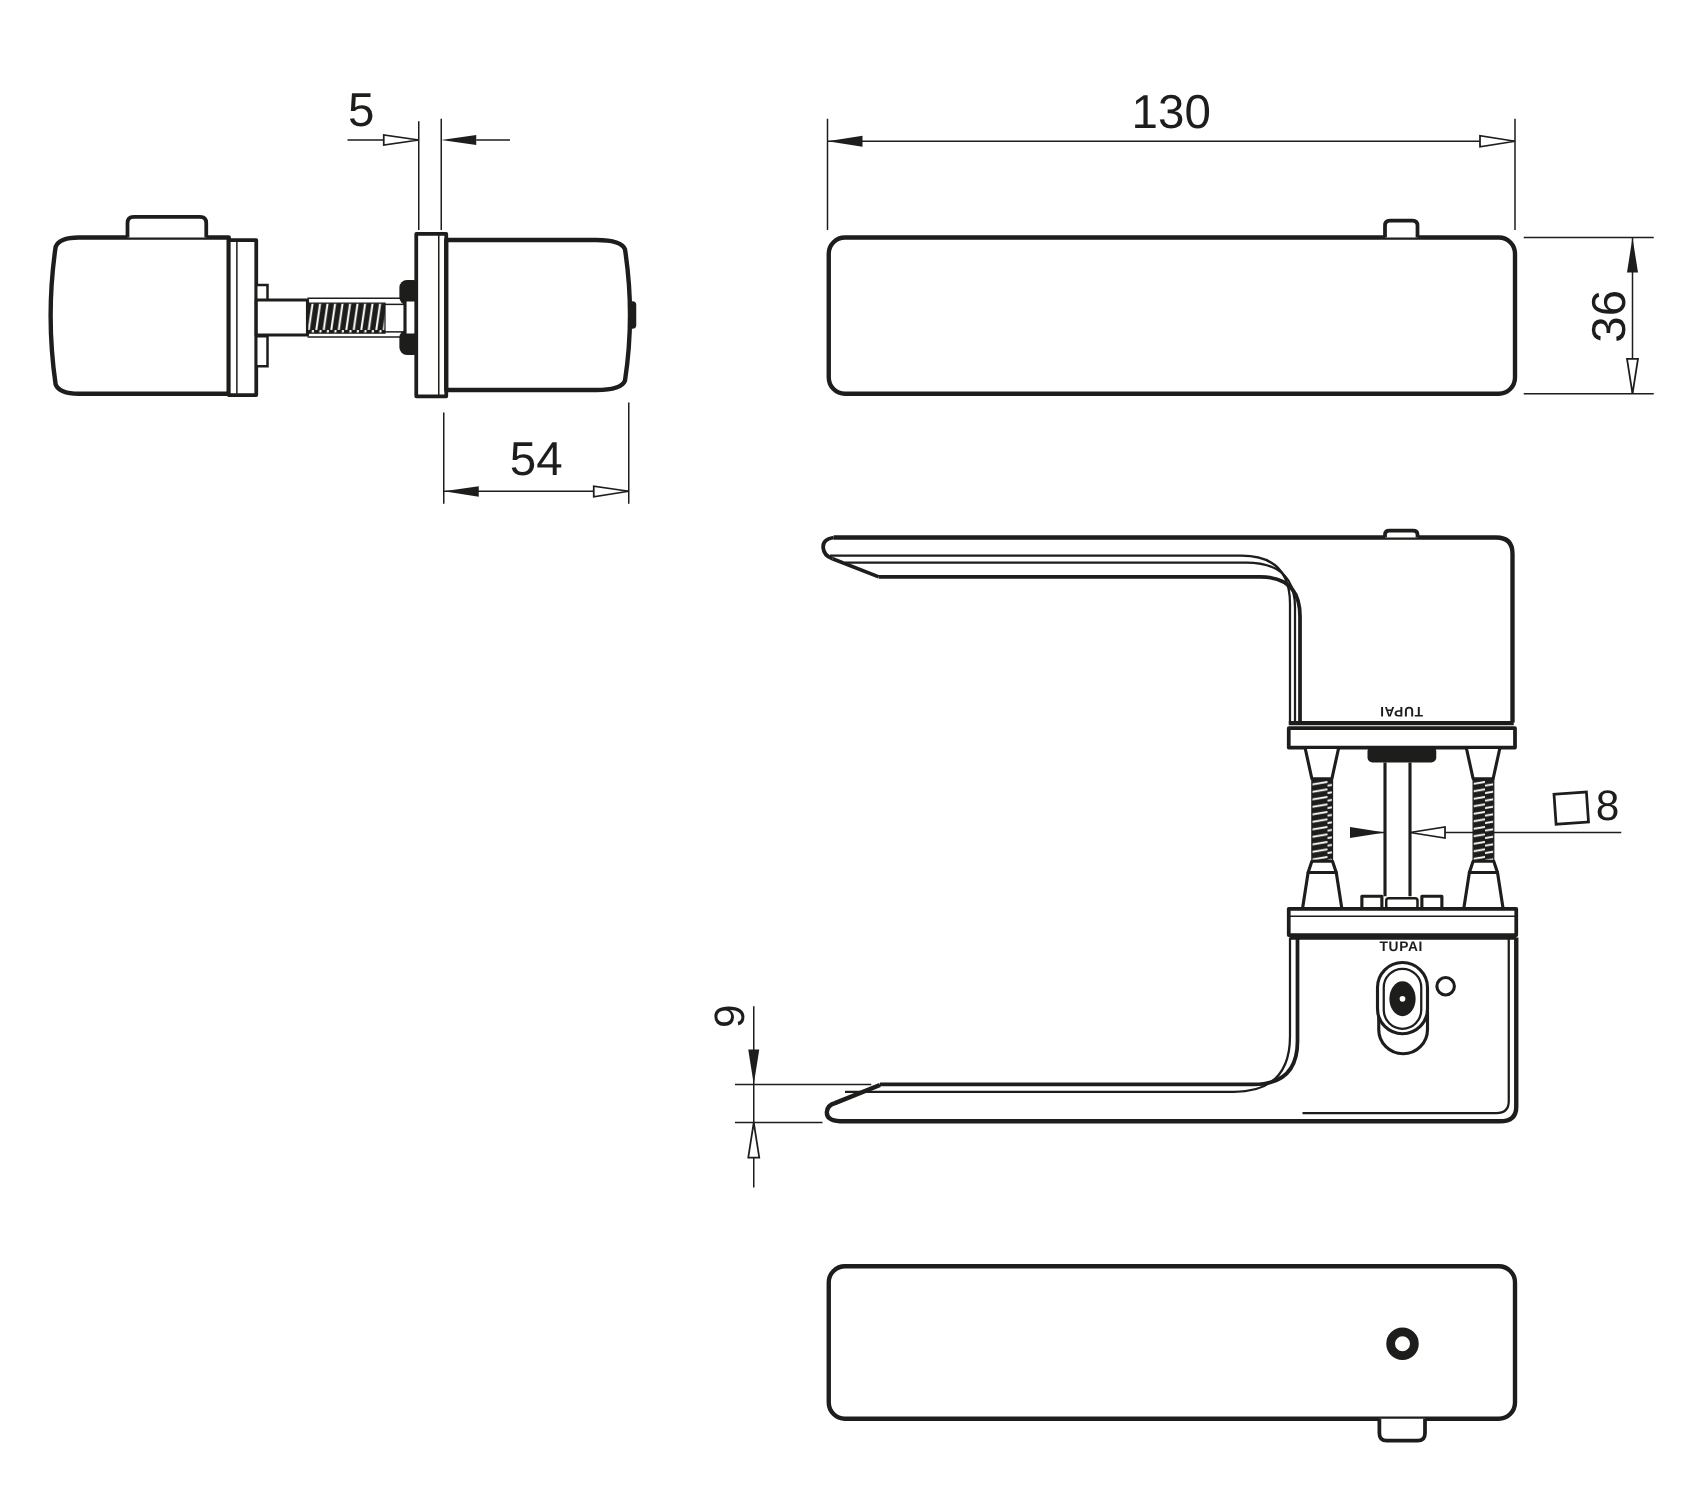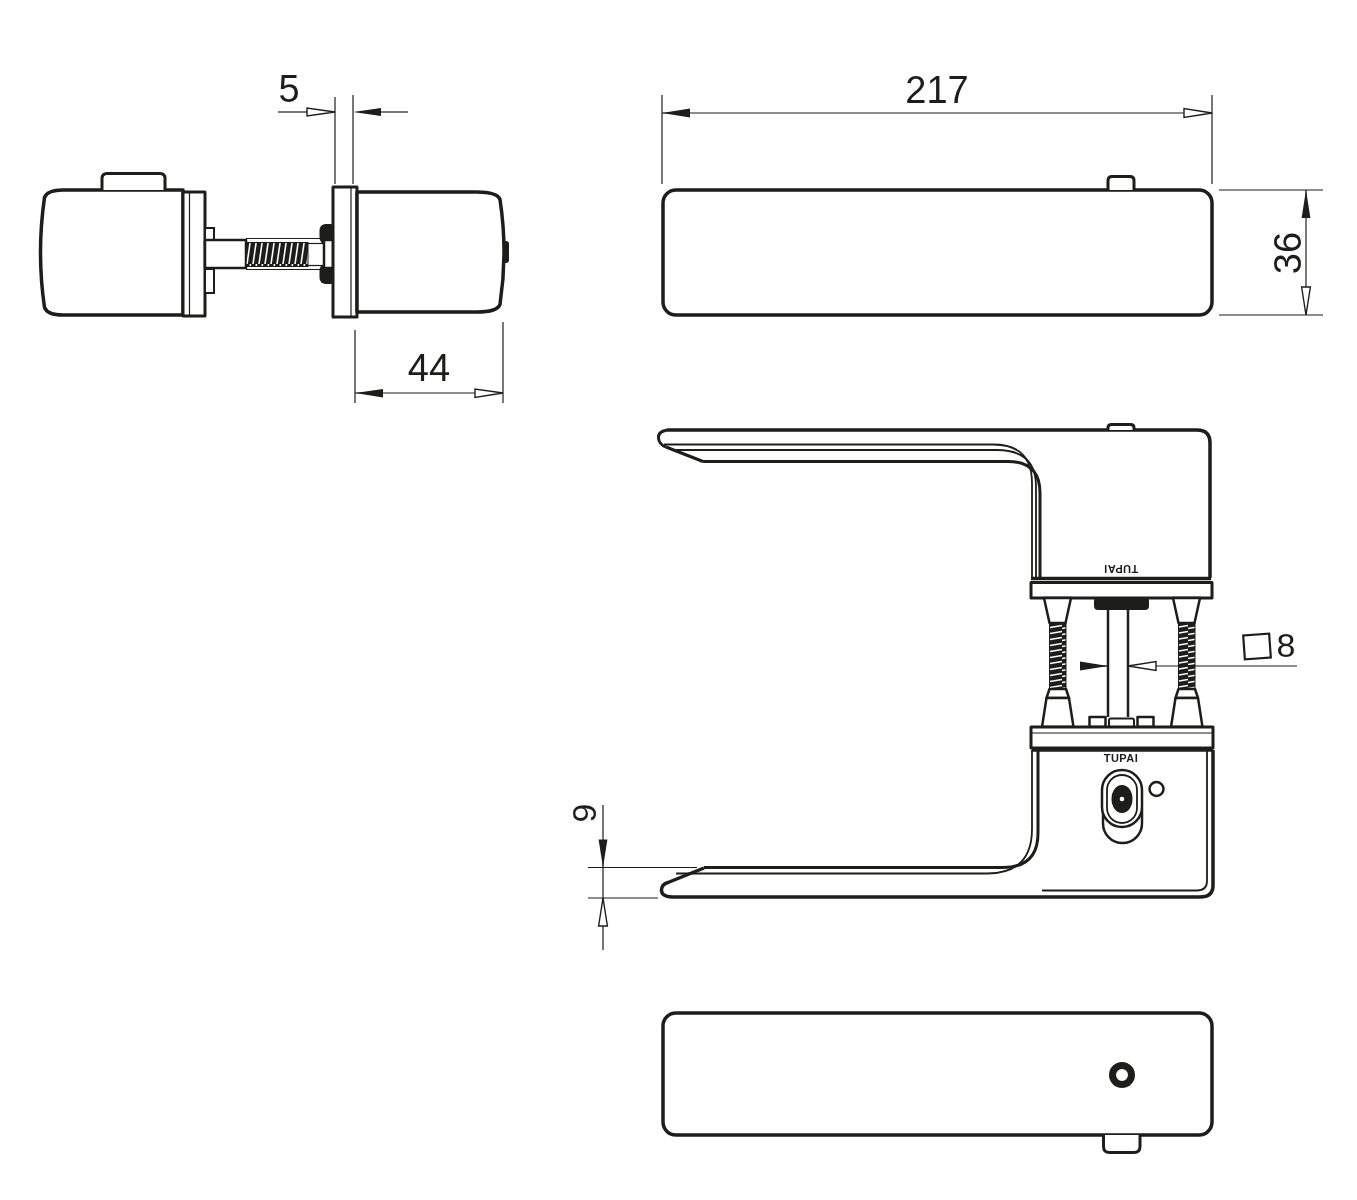--- a/index.html
+++ b/index.html
@@ -171,22 +171,22 @@
   <g>
     <line class="thin" x1="588" y1="867.5" x2="697" y2="867.5"></line>
     <line class="thin" x1="588" y1="898" x2="658" y2="898"></line>
     <line class="thin" x1="603" y1="805" x2="603" y2="950"></line>
     <polygon class="farr" points="603,867.5 598.6,839.5 607.4,839.5"></polygon>
     <polygon class="oarr" points="603,898 598.6,926 607.4,926"></polygon>
   </g>
 </svg>
 
 <div class="dim" style="left:289px;top:89px">5</div>
-<div class="dim" style="left:429px;top:368px">44</div>
-<div class="dim" style="left:937px;top:90px">217</div>
+<div class="dim" style="left:429px;top:368px">54</div>
+<div class="dim" style="left:937px;top:90px">130</div>
 <div class="dim rot" style="left:1288px;top:253px">36</div>
 <div class="dim small" style="left:1286px;top:645px">8</div>
 <div class="dim rot small" style="left:584px;top:813px">9</div>
 
 <div class="brand flip" style="left:1121px;top:568px">TUPAI</div>
 <div class="brand" style="left:1121px;top:758px">TUPAI</div>
 
 </div>
 
 </body></html>

